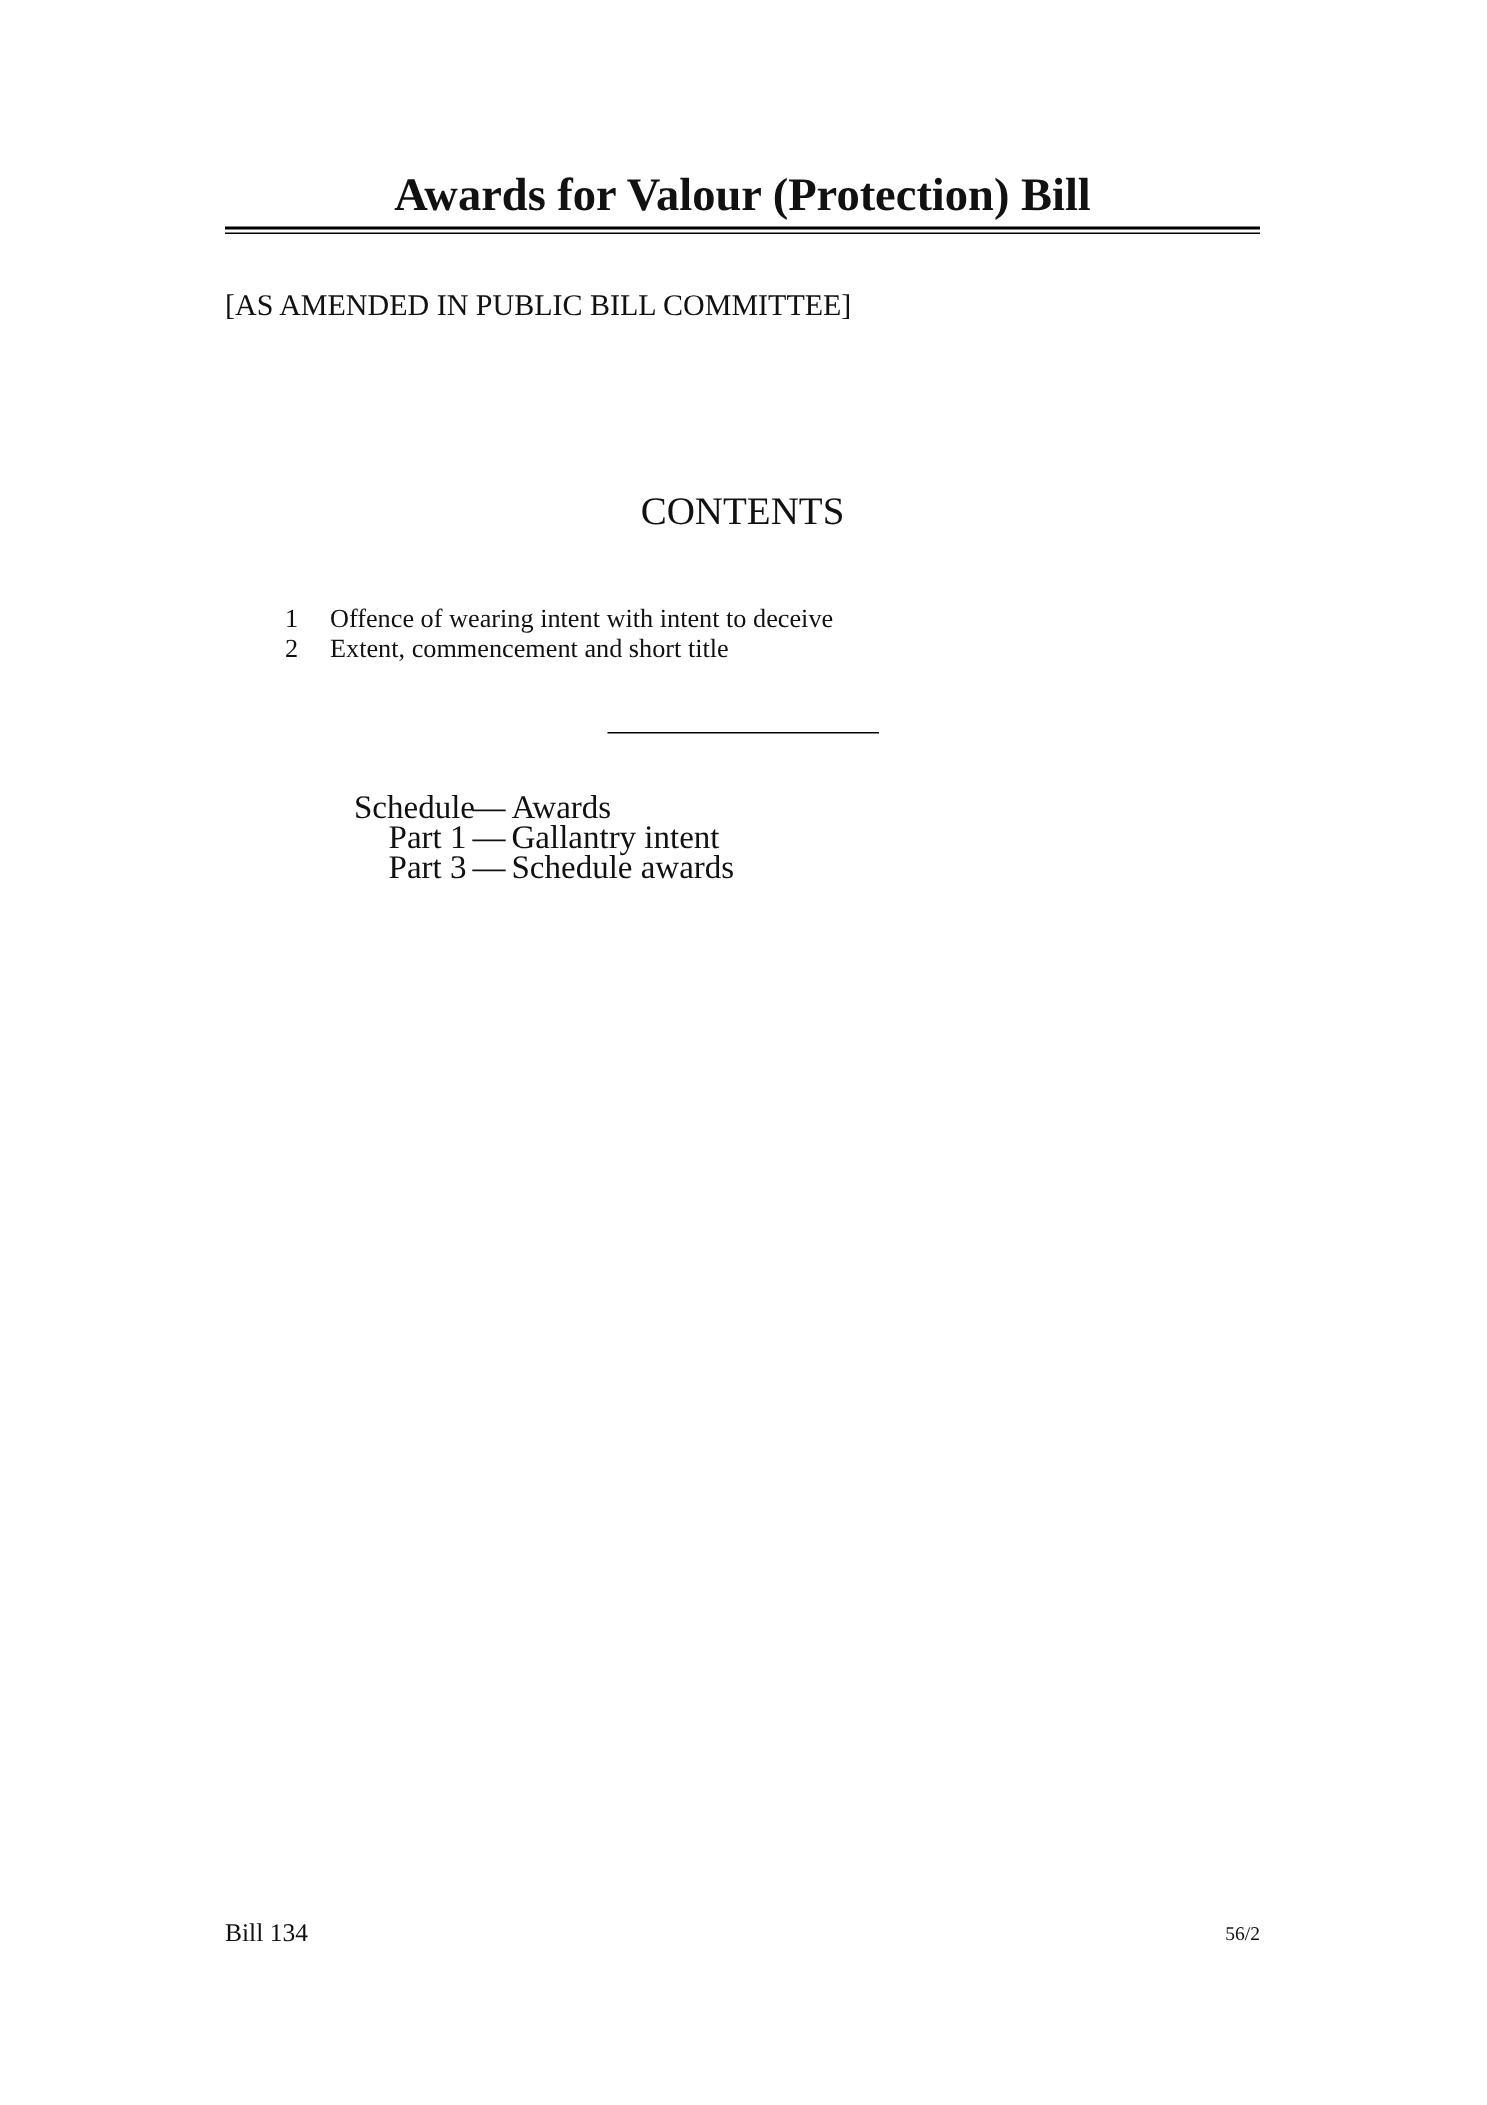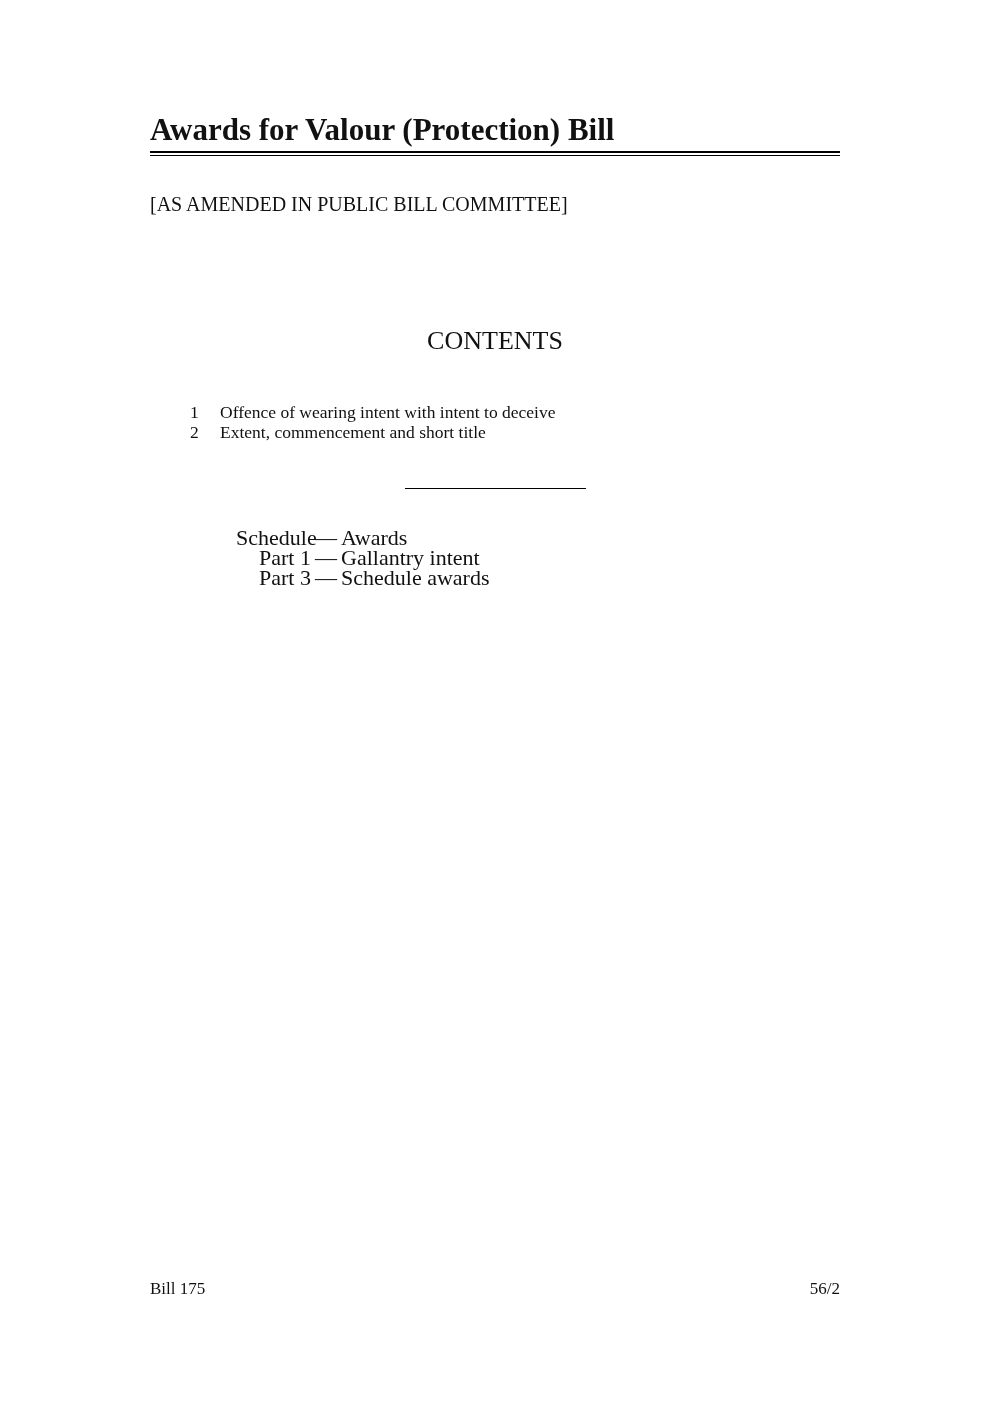--- a/index.html
+++ b/index.html
@@ -1,36 +1,36 @@
 <!DOCTYPE html>
 <html><head>
   <meta charset="utf-8">
   <style>
     html, body { margin: 0; padding: 0; background: #ffffff; }
     body { width: 991px; height: 1403px; position: relative; overflow: hidden;
            font-family: "Liberation Serif", "DejaVu Serif", serif; color: #111; }
     .abs { position: absolute; }
-    .title { left: 150px; width: 690px; top: 111px; 
+    .title { left: 150px; width: 690px; top: 111px; text-align: center;
              font-size: 31px; font-weight: bold; line-height: 38px; }
     .rule-top1 { left: 150px; width: 690px; top: 151px; height: 0; border-top: 2px solid #000; }
     .rule-top2 { left: 150px; width: 690px; top: 155px; height: 0; border-top: 1px solid #000; }
     .subtitle { left: 150px; width: 690px; top: 192px; 
                 font-size: 20px; line-height: 24px; }
     .contents-head { left: 150px; width: 690px; top: 327px; text-align: center;
                      font-size: 26px; line-height: 28px; }
     .toc { left: 190px; top: 402px; font-size: 17.5px; line-height: 20px; }
     .toc-row { display: flex; white-space: nowrap; }
     .toc-num { width: 30px; }
     .mid-rule { left: 405px; width: 181px; top: 488px; height: 0; border-top: 1px solid #000; }
     .sched { left: 236px; top: 528px; font-size: 22px; line-height: 20px; }
     .sched-row { display: flex; white-space: nowrap; }
     .sched-label { width: 75px; text-align: right; }
     .sched-dash { width: 30px; text-align: center; }
     .footer-left { left: 150px; top: 1278px; font-size: 17px; line-height: 22px; }
-    .footer-right { right: 151px; top: 1278px; font-size: 17px; line-height: 22px; text-align: right; }
+    .footer-right { right: 151px; top: 1278px; font-size: 13px; line-height: 22px; text-align: right; }
   </style>
 </head>
 <body>
 
 <div class="abs title">Awards for Valour (Protection) Bill</div>
 <div class="abs rule-top1"></div>
 <div class="abs rule-top2"></div>
 
 <div class="abs subtitle">[AS AMENDED IN PUBLIC BILL COMMITTEE]</div>
 
@@ -60,14 +60,14 @@
     <span class="sched-dash">—</span>
     <span>Gallantry intent</span>
   </div>
   <div class="sched-row">
     <span class="sched-label">Part 3</span>
     <span class="sched-dash">—</span>
     <span>Schedule awards</span>
   </div>
 </div>
 
-<div class="abs footer-left">Bill 175</div>
+<div class="abs footer-left">Bill 134</div>
 <div class="abs footer-right">56/2</div>
 
 </body></html>

